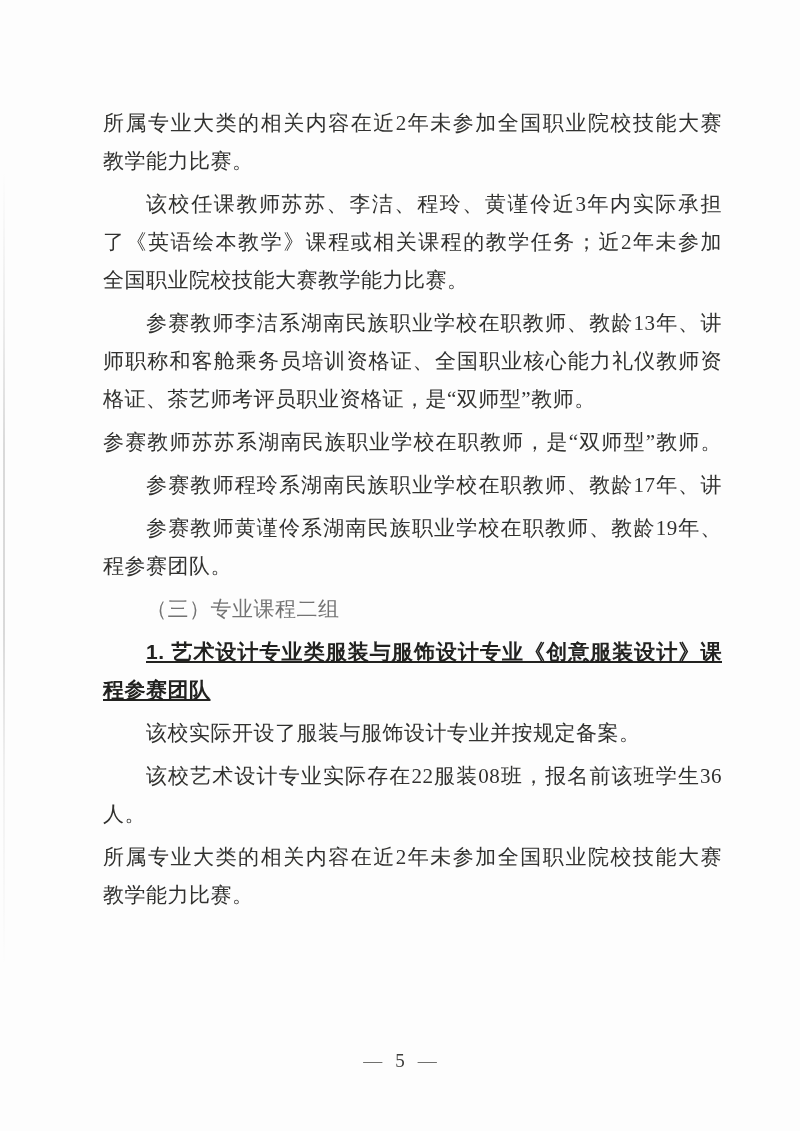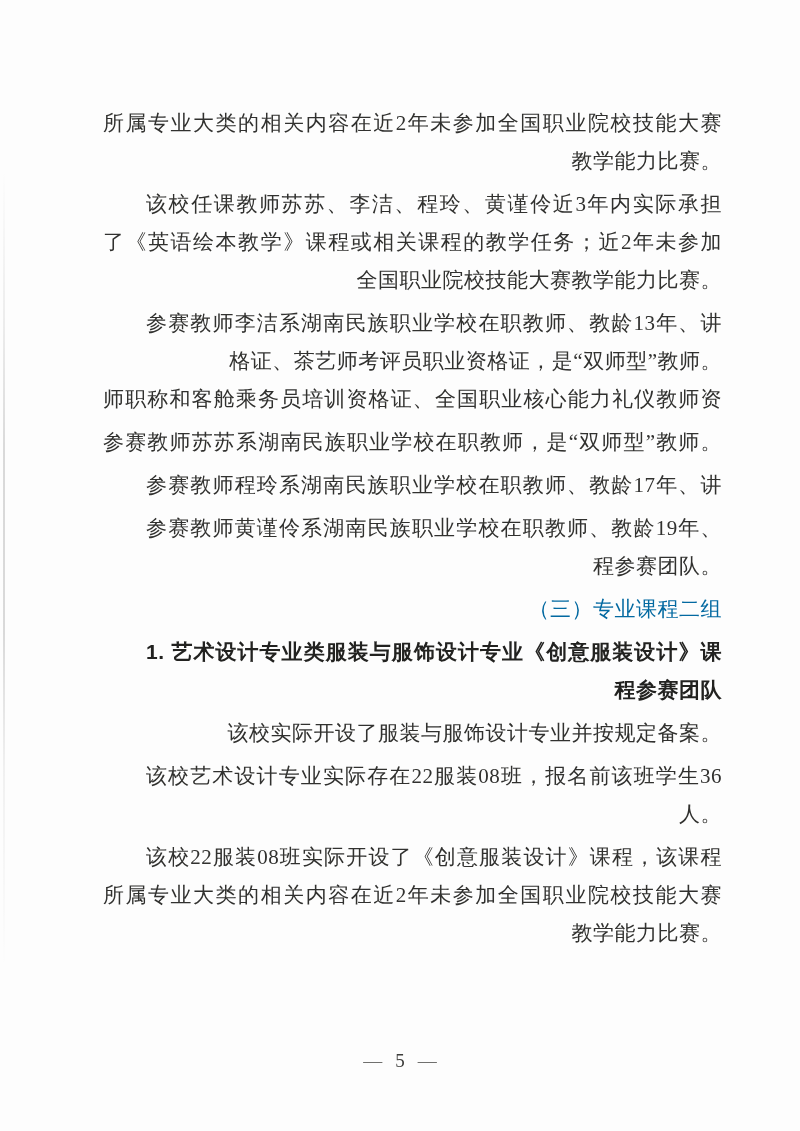--- a/index.html
+++ b/index.html
@@ -35,34 +35,35 @@
     position: absolute;
     left: 103px;
     top: 104px;
     width: 619px;
     font-size: 21px;
     line-height: 38px;
     letter-spacing: 0.5px;
   }
   .para { margin: 5px 0 0 0; }
   .para:first-child { margin-top: 0; }
-  .line { white-space: nowrap; text-align: right; }
+  .line { white-space: nowrap; }
   .line.fill {
     white-space: normal;
     text-align: justify;
     text-align-last: justify;
   }
   .line.indent { text-indent: 43px; }
   .para.bold {
     font-family: "Liberation Sans", "DejaVu Sans", sans-serif;
     font-weight: 700;
     color: #222220;
+    text-decoration: underline;
   }
   .para.kai {
-    color: #0369a1;
+    color: #737373;
   }
   .footer {
     position: absolute;
     left: 0;
     top: 1050px;
     width: 100%;
     display: flex;
     justify-content: center;
     align-items: center;
     gap: 13px;
@@ -85,22 +86,22 @@
         <div class="line fill">所属专业大类的相关内容在近2年未参加全国职业院校技能大赛</div>
         <div class="line">教学能力比赛。</div>
       </div>
       <div class="para body">
         <div class="line fill indent">该校任课教师苏苏、李洁、程玲、黄谨伶近3年内实际承担</div>
         <div class="line fill">了《英语绘本教学》课程或相关课程的教学任务；近2年未参加</div>
         <div class="line">全国职业院校技能大赛教学能力比赛。</div>
       </div>
       <div class="para body">
         <div class="line fill indent">参赛教师李洁系湖南民族职业学校在职教师、教龄13年、讲</div>
+        <div class="line fill">师职称和客舱乘务员培训资格证、全国职业核心能力礼仪教师资</div>
         <div class="line">格证、茶艺师考评员职业资格证，是“双师型”教师。</div>
-        <div class="line fill">师职称和客舱乘务员培训资格证、全国职业核心能力礼仪教师资</div>
       </div>
       <div class="para body">
         <div class="line fill">参赛教师苏苏系湖南民族职业学校在职教师，是“双师型”教师。</div>
       </div>
       <div class="para body">
         <div class="line fill indent">参赛教师程玲系湖南民族职业学校在职教师、教龄17年、讲</div>
       </div>
       <div class="para body">
         <div class="line fill indent">参赛教师黄谨伶系湖南民族职业学校在职教师、教龄19年、</div>
         <div class="line">程参赛团队。</div>
@@ -113,21 +114,20 @@
         <div class="line">程参赛团队</div>
       </div>
       <div class="para body">
         <div class="line indent">该校实际开设了服装与服饰设计专业并按规定备案。</div>
       </div>
       <div class="para body">
         <div class="line fill indent">该校艺术设计专业实际存在22服装08班，报名前该班学生36</div>
         <div class="line">人。</div>
       </div>
       <div class="para body">
-        <div class="line fill indent">该校22服装08班实际开设了《创意服装设计》课程，该课程</div>
         <div class="line fill">所属专业大类的相关内容在近2年未参加全国职业院校技能大赛</div>
         <div class="line">教学能力比赛。</div>
       </div>
     </div>
 
   <div class="footer">
     <span class="dash">—</span>
     <span class="num">5</span>
     <span class="dash">—</span>
   </div>

